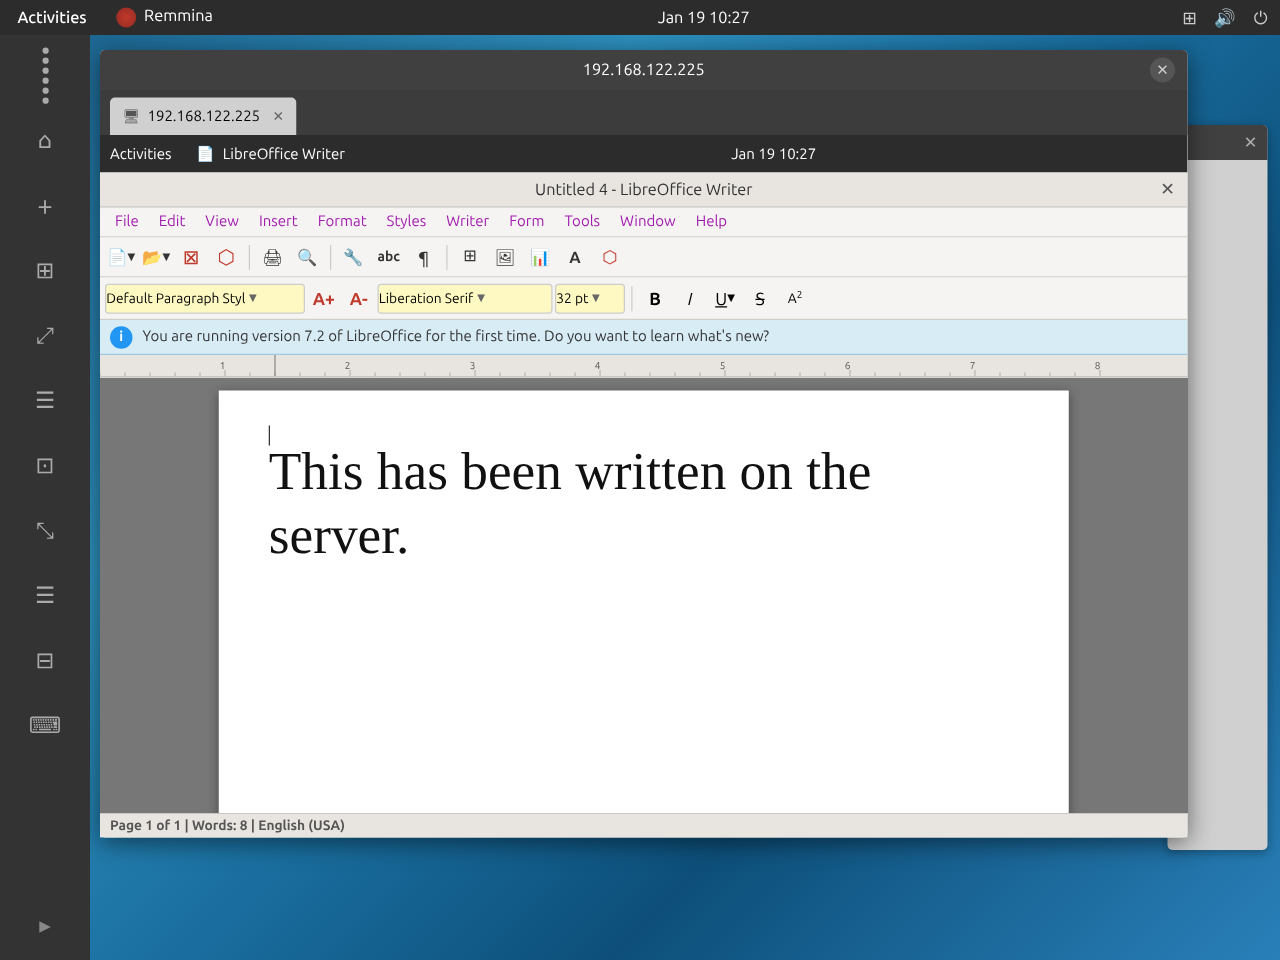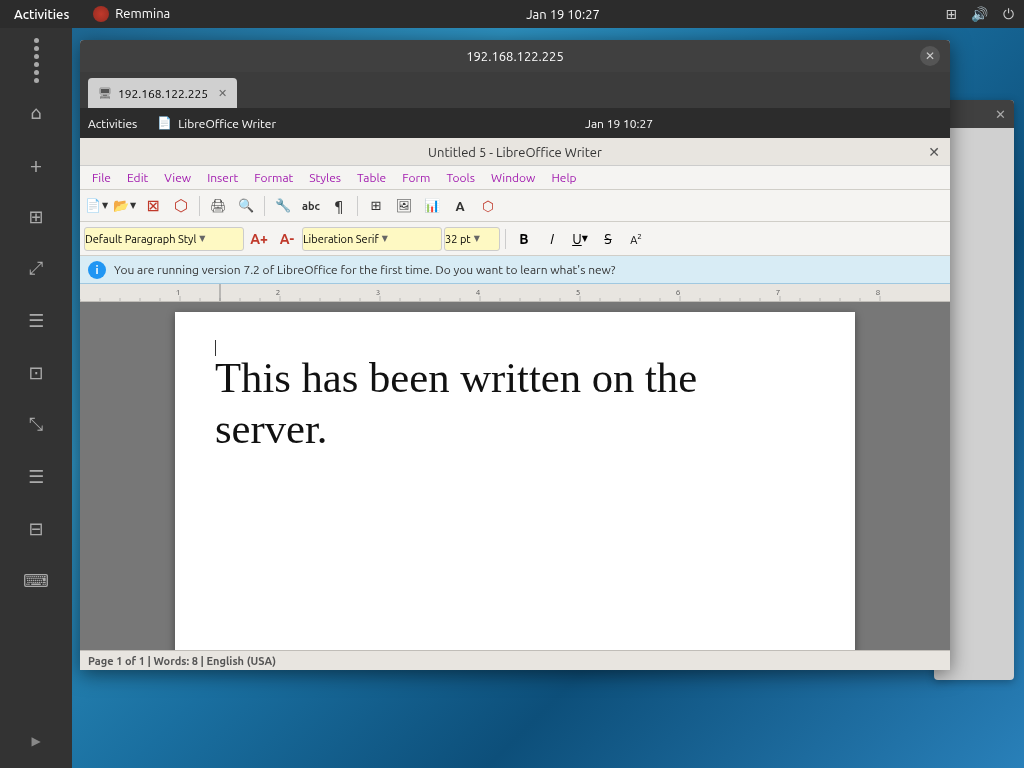--- a/index.html
+++ b/index.html
@@ -542,32 +542,32 @@
       <div class="lo-topbar">
         <span>Activities</span>
         <div style="display:flex;align-items:center;gap:6px;">
           <span style="font-size:12px;">📄</span>
           <span>LibreOffice Writer</span>
         </div>
         <div style="flex:1;text-align:center;">Jan 19  10:27</div>
       </div>
 
       <div class="lo-titlebar">
-        <span>Untitled 5 - LibreOffice Writer</span>
+        <span>Untitled 4 - LibreOffice Writer</span>
         <span class="lo-titlebar-close">✕</span>
       </div>
 
       <div class="lo-menubar">
         <span class="lo-menu-item">File</span>
         <span class="lo-menu-item">Edit</span>
         <span class="lo-menu-item">View</span>
         <span class="lo-menu-item">Insert</span>
         <span class="lo-menu-item">Format</span>
         <span class="lo-menu-item">Styles</span>
-        <span class="lo-menu-item">Table</span>
+        <span class="lo-menu-item">Writer</span>
         <span class="lo-menu-item">Form</span>
         <span class="lo-menu-item">Tools</span>
         <span class="lo-menu-item">Window</span>
         <span class="lo-menu-item">Help</span>
       </div>
 
       <div class="lo-toolbar1">
         <div class="tb-btn">📄<span style="font-size:8px;">▼</span></div>
         <div class="tb-btn">📂<span style="font-size:8px;">▼</span></div>
         <div class="tb-btn" style="font-size:16px;color:#c0392b;">⊠</div>

